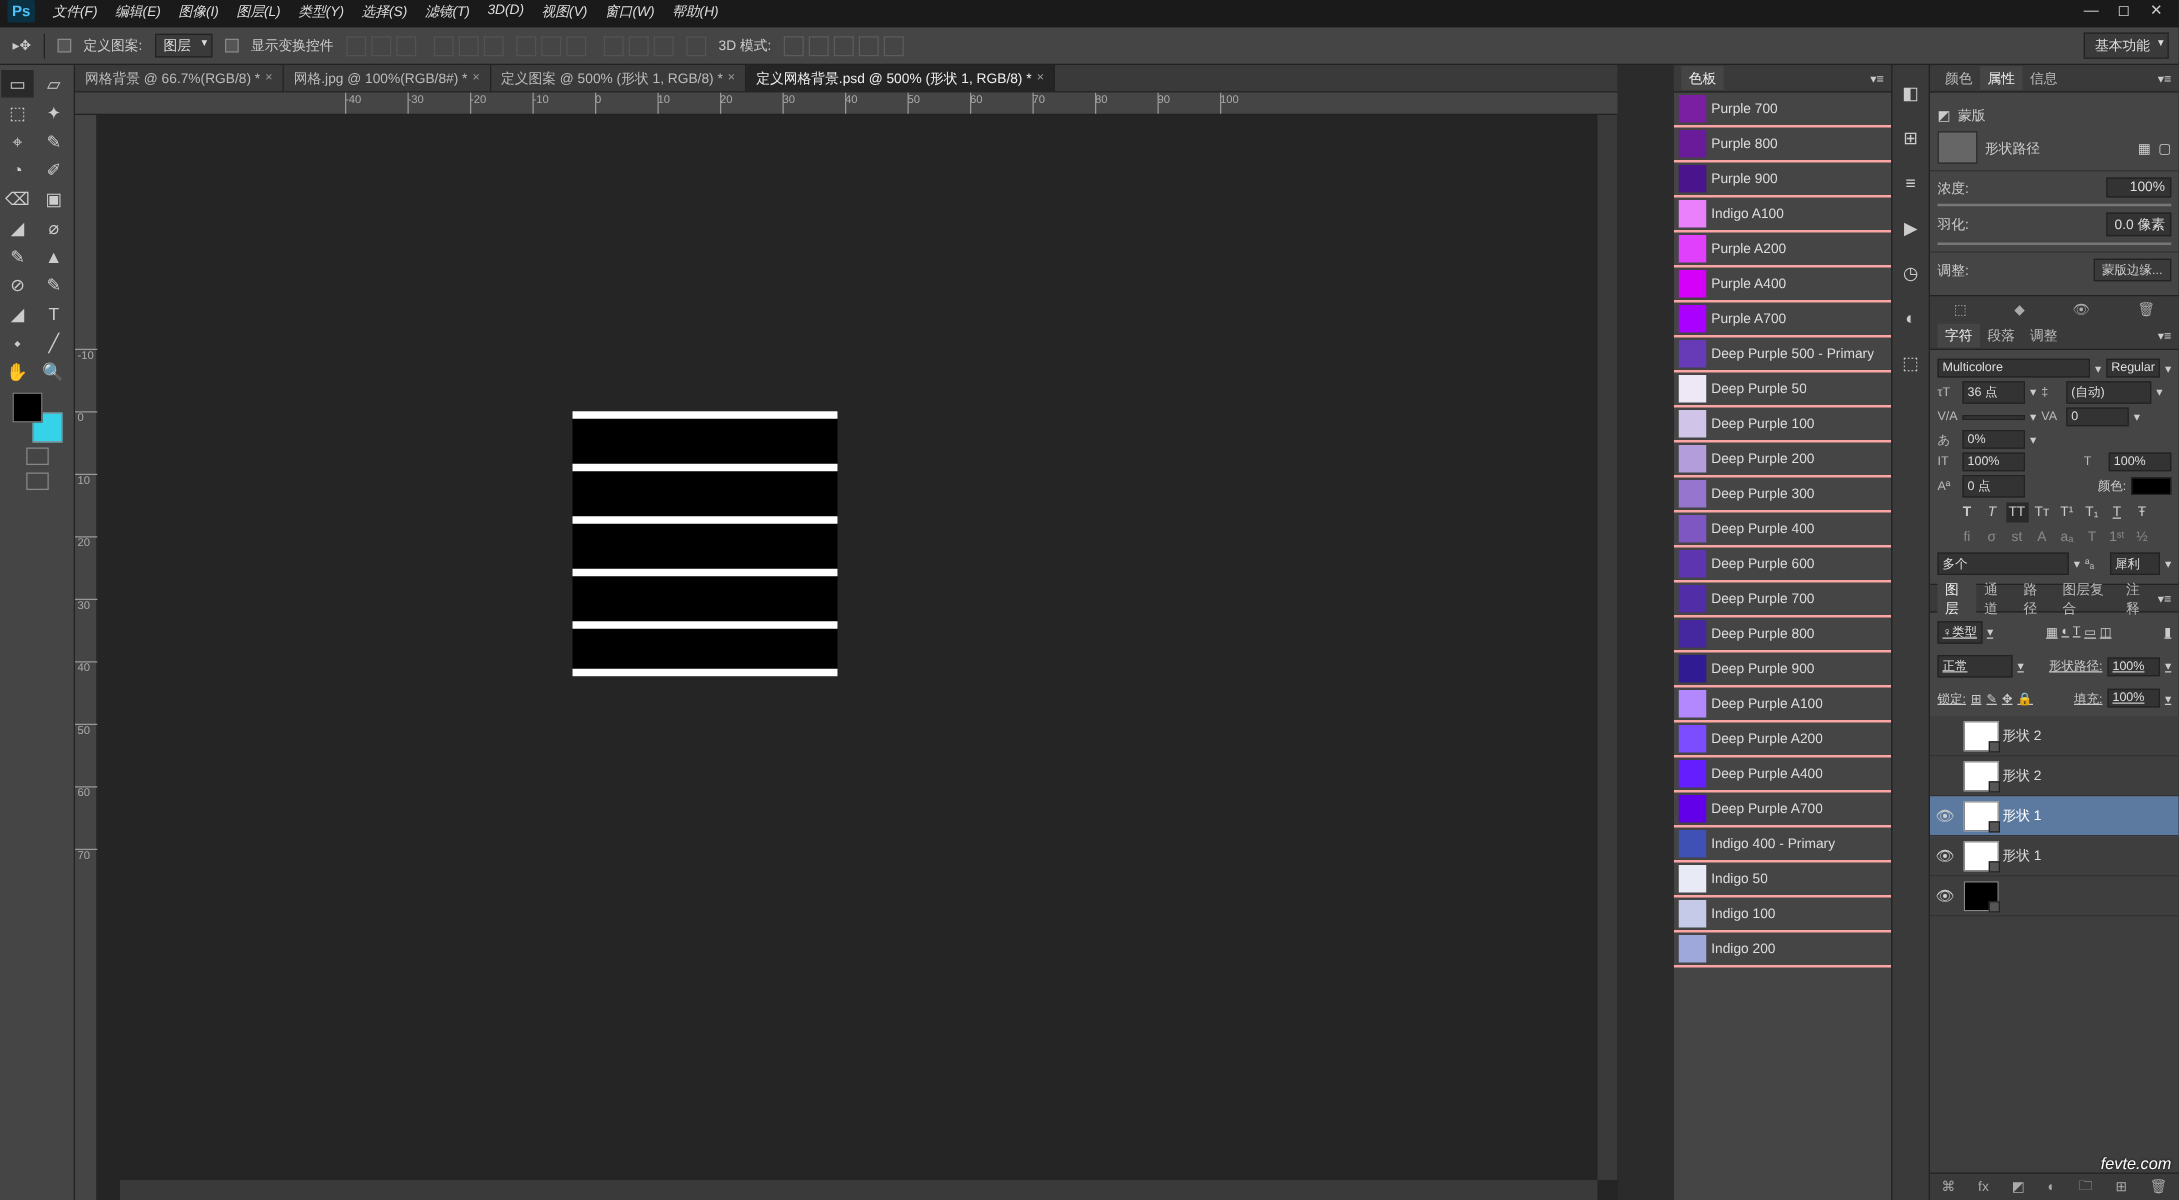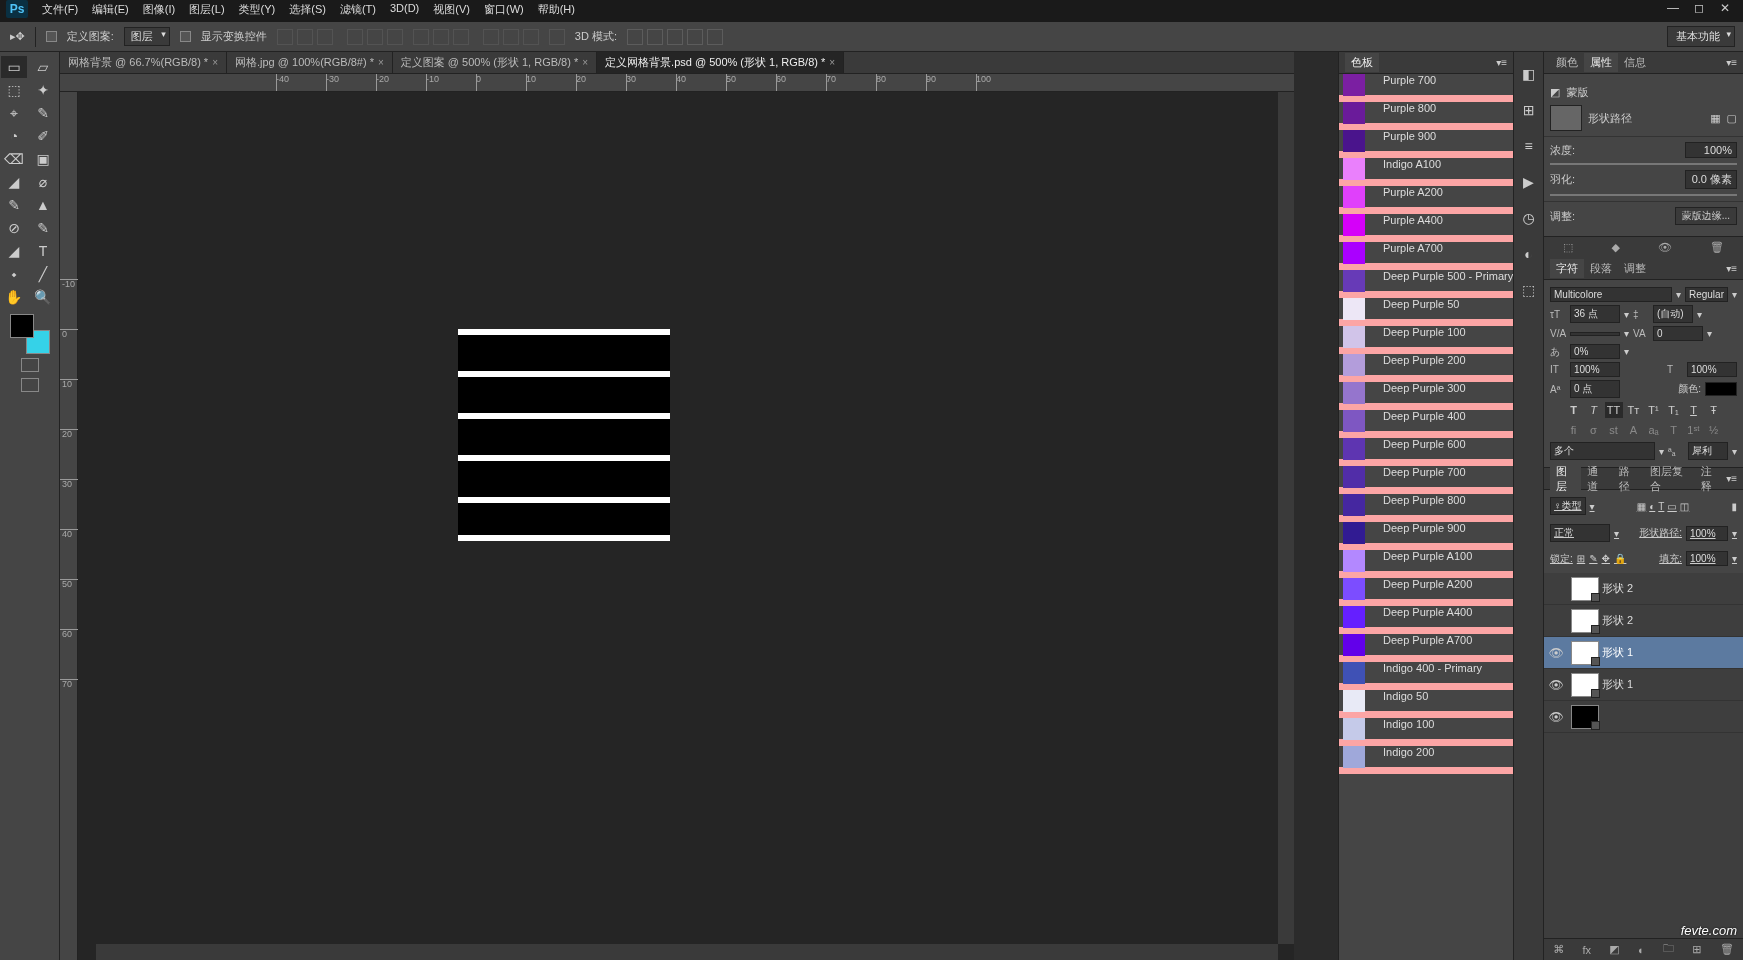--- a/index.html
+++ b/index.html
@@ -1,20 +1,20 @@
 <!DOCTYPE html>
 <html><head>
 <meta charset="utf-8">
 <style>
 * { margin: 0; padding: 0; box-sizing: border-box; font-family: "Microsoft YaHei", Arial, sans-serif; }
 body { width: 1743px; height: 960px; background: #2b2b2b; color: #ccc; font-size: 11px; overflow: hidden; position: relative; }
 .title-bar { height: 22px; background: #1a1a1a; display: flex; align-items: flex-start; padding: 0 6px; }
 .ps-logo { width: 22px; height: 18px; background: #0a3042; color: #4fc3f7; font-weight: bold; font-size: 12px; display: flex; align-items: center; justify-content: center; border-radius: 2px; margin-right: 8px; }
 .menu { display: flex; gap: 2px; flex: 1; }
-.menu-item { padding: 2px 6px; color: #ddd; cursor: pointer; }
+.menu-item { padding: 2px 6px; color: #ddd; cursor: pointer; font-style: italic; }
 .win-controls { display: flex; gap: 2px; }
 .win-btn { width: 24px; height: 16px; display: flex; align-items: center; justify-content: center; color: #ccc; font-size: 12px; }
 .options-bar { height: 30px; background: #454545; border-bottom: 1px solid #222; display: flex; align-items: center; padding-left: 10px; gap: 10px; }
 .opt-icon { color: #ccc; display: inline-flex; align-items: center; gap: 2px; }
 .checkbox { width: 11px; height: 11px; border: 1px solid #888; background: #555; display: inline-block; }
 .dropdown { background: #3a3a3a; border: 1px solid #222; padding: 1px 16px 1px 6px; color: #ddd; position: relative; font-size: 11px; }
 .dropdown::after { content: '▾'; position: absolute; right: 3px; font-size: 9px; }
 .align-group { display: flex; gap: 4px; opacity: 0.45; }
 .align-ic { width: 16px; height: 16px; border: 1px solid #666; }
 .opt-spacer { flex: 1; }
@@ -55,21 +55,21 @@
 .panel-strip div { width: 20px; height: 20px; color: #ccc; display: flex; align-items: center; justify-content: center; font-size: 14px; }
 .swatches-col { width: 175px; background: #454545; border-left: 1px solid #222; display: flex; flex-direction: column; margin-left: 44px; }
 .panel-tab-row { height: 22px; display: flex; align-items: center; padding: 0 6px; background: #3a3a3a; border-bottom: 1px solid #222; font-size: 11px; }
 .panel-tab-row .tab { padding: 2px 6px; color: #bbb; }
 .panel-tab-row .tab.active { color: #eee; background: #454545; }
 .panel-tab-row .menu-ic { margin-left: auto; font-size: 10px; }
 .swatch-list { flex: 1; overflow-y: auto; position: relative; }
 .swatch-list::-webkit-scrollbar { width: 14px; }
 .swatch-list::-webkit-scrollbar-track { background: #3a3a3a; }
 .swatch-list::-webkit-scrollbar-thumb { background: #666; }
-.swatch { height: 28px; display: flex; align-items: flex-start; border-bottom: 7px solid #fca5a5; cursor: pointer; gap: 14px; }
+.swatch { height: 28px; display: flex; align-items: center; border-bottom: 2px solid #fca5a5; cursor: pointer; }
 .swatch .chip { width: 22px; height: 22px; margin: 0 4px; }
 .swatch .name { color: #ddd; font-size: 11px; white-space: nowrap; overflow: hidden; }
 .props-col { width: 200px; background: #454545; border-left: 1px solid #222; display: flex; flex-direction: column; }
 .props-body { padding: 6px; flex-shrink: 0; }
 .props-row { display: flex; align-items: center; gap: 6px; margin: 5px 0; color: #ccc; font-size: 11px; }
 .props-row .field { background: #333; border: 1px solid #222; padding: 1px 4px; color: #ddd; font-size: 11px; width: 52px; text-align: right; }
 .props-row .lbl { flex: 1; }
 .slider { height: 2px; background: #777; flex: 1; position: relative; }
 .divider { height: 1px; background: #333; margin: 4px -6px; }
 .mask-thumb { width: 32px; height: 26px; background: #666; border: 1px solid #222; }
@@ -462,21 +462,21 @@
             <span class="fld" style="flex:1">Multicolore</span>
             <span>▾</span>
             <span class="fld">Regular</span>
             <span>▾</span>
           </div>
         <div class="char-row">
             <span class="ic">τT</span>
             <span class="fld" style="width:50px">36 点</span>
             <span>▾</span>
             <span class="ic">‡</span>
-            <span class="fld" style="width:40px">(自动)</span>
+            <span class="fld" style="width:68px">(自动)</span>
             <span>▾</span>
           </div>
         <div class="char-row">
             <span class="ic">V/A</span>
             <span class="fld" style="width:50px"></span>
             <span>▾</span>
             <span class="ic">VA</span>
             <span class="fld" style="width:50px">0</span>
             <span>▾</span>
           </div>

